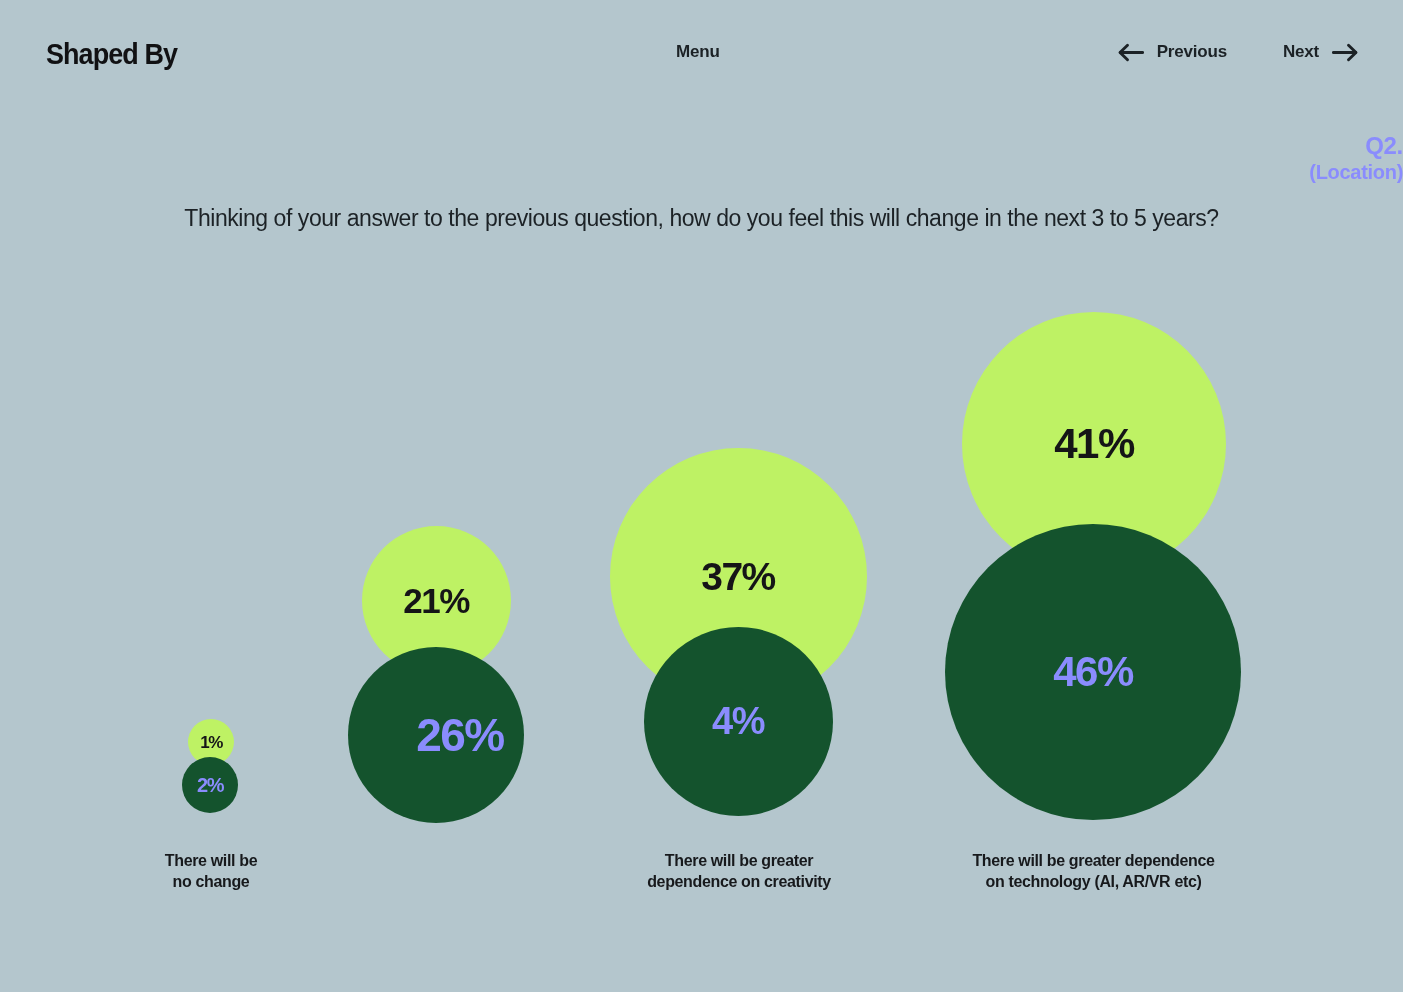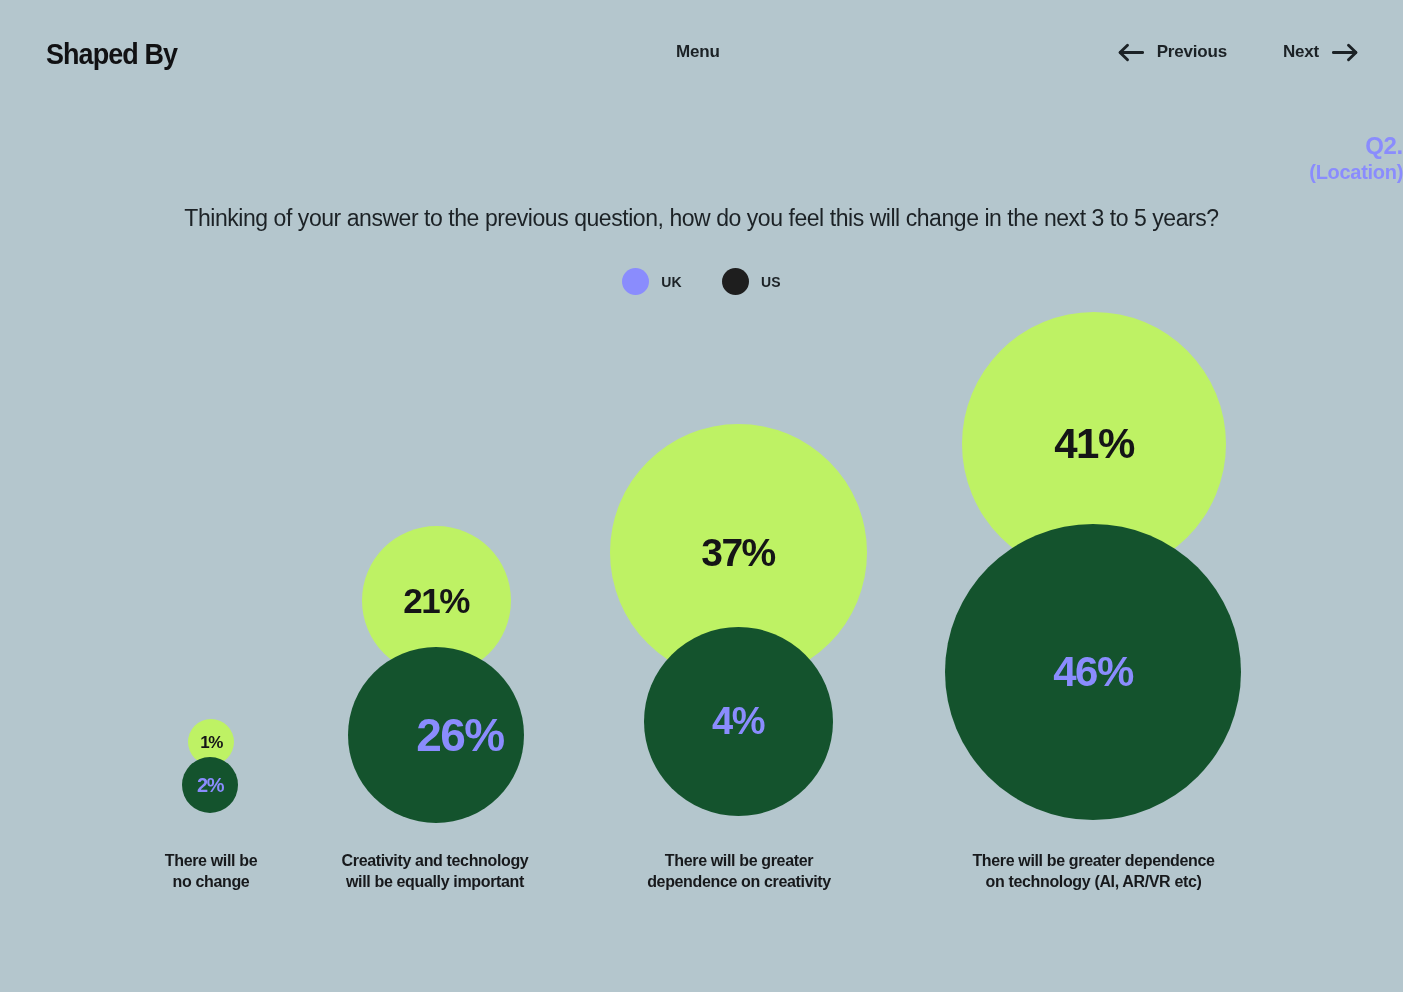--- a/index.html
+++ b/index.html
@@ -103,53 +103,39 @@
       </div>
     </div>
   </div>
 
   <div class="qtitle">
     <div class="qnum">Q2.</div>
     <div class="qsub">(Location)</div>
   </div>
   <div class="question">Thinking of your answer to the previous question, how do you feel this will change in the next 3 to 5 years?</div>
 
-  <div class="legend">
-    <div class="legend-item">
-      <span class="legend-dot" style="background: rgb(138, 140, 253);"></span>
-      <span class="legend-label">UK</span>
-    </div>
-    <div class="legend-item">
-      <span class="legend-dot" style="background: rgb(30, 30, 30);"></span>
-      <span class="legend-label">US</span>
-    </div>
-  </div>
 
   <div class="chart" id="chart-area">
       <div class="bubble bubble-uk" style="width: 46px; height: 46px; left: 188px; top: 719px;">
         <span style="font-size: 17px;">1%</span>
       </div>
       <div class="bubble bubble-us" style="width: 56px; height: 56px; left: 182px; top: 757px;">
         <span style="font-size: 20px;">2%</span>
       </div>
       <div class="cat-label" style="left: 100px; top: 850px; width: 222px;">
         <div>There will be</div>
         <div>no change</div>
       </div>
       <div class="bubble bubble-uk" style="width: 149px; height: 149px; left: 361.5px; top: 525.5px;">
         <span style="font-size: 35px;">21%</span>
       </div>
       <div class="bubble bubble-us" style="width: 176px; height: 176px; left: 348px; top: 647px;">
         <span style="font-size: 46px; margin-left: 48px;">26%</span>
       </div>
-      <div class="cat-label" style="left: 322px; top: 850px; width: 226px;">
-        <div>Creativity and technology</div>
-        <div>will be equally important</div>
-      </div>
-      <div class="bubble bubble-uk" style="width: 257px; height: 257px; left: 609.5px; top: 424px;">
+      <div class="bubble bubble-uk" style="width: 257px; height: 257px; left: 609.5px; top: 448px;">
         <span style="font-size: 39px;">37%</span>
       </div>
       <div class="bubble bubble-us" style="width: 189px; height: 189px; left: 643.5px; top: 626.5px;">
         <span style="font-size: 38px;">4%</span>
       </div>
       <div class="cat-label" style="left: 624px; top: 850px; width: 230px;">
         <div>There will be greater</div>
         <div>dependence on creativity</div>
       </div>
       <div class="bubble bubble-uk" style="width: 264px; height: 264px; left: 962px; top: 312px;">

